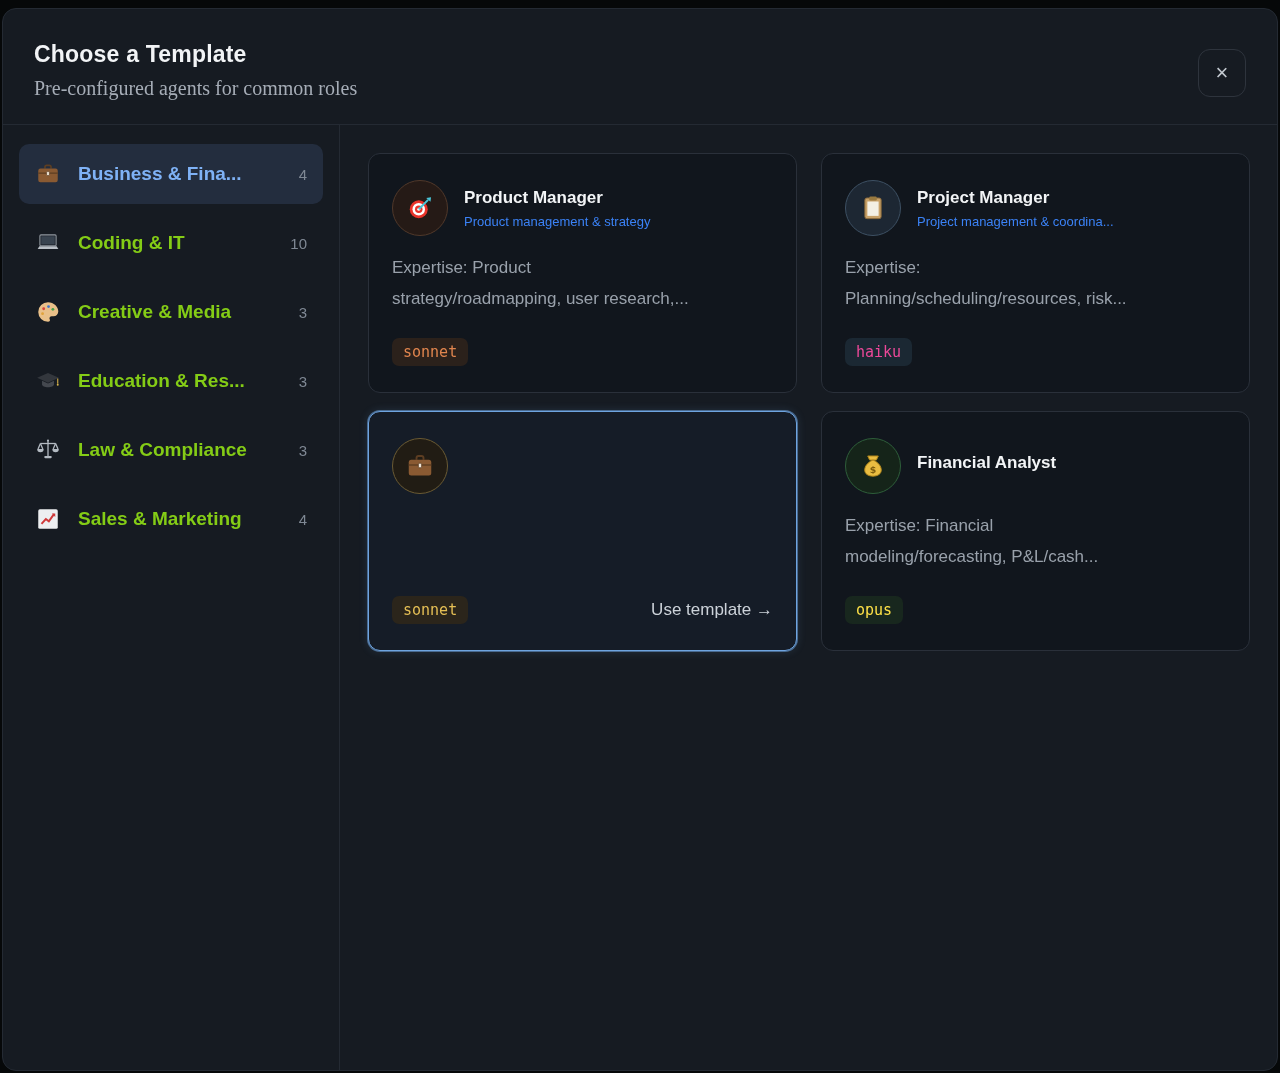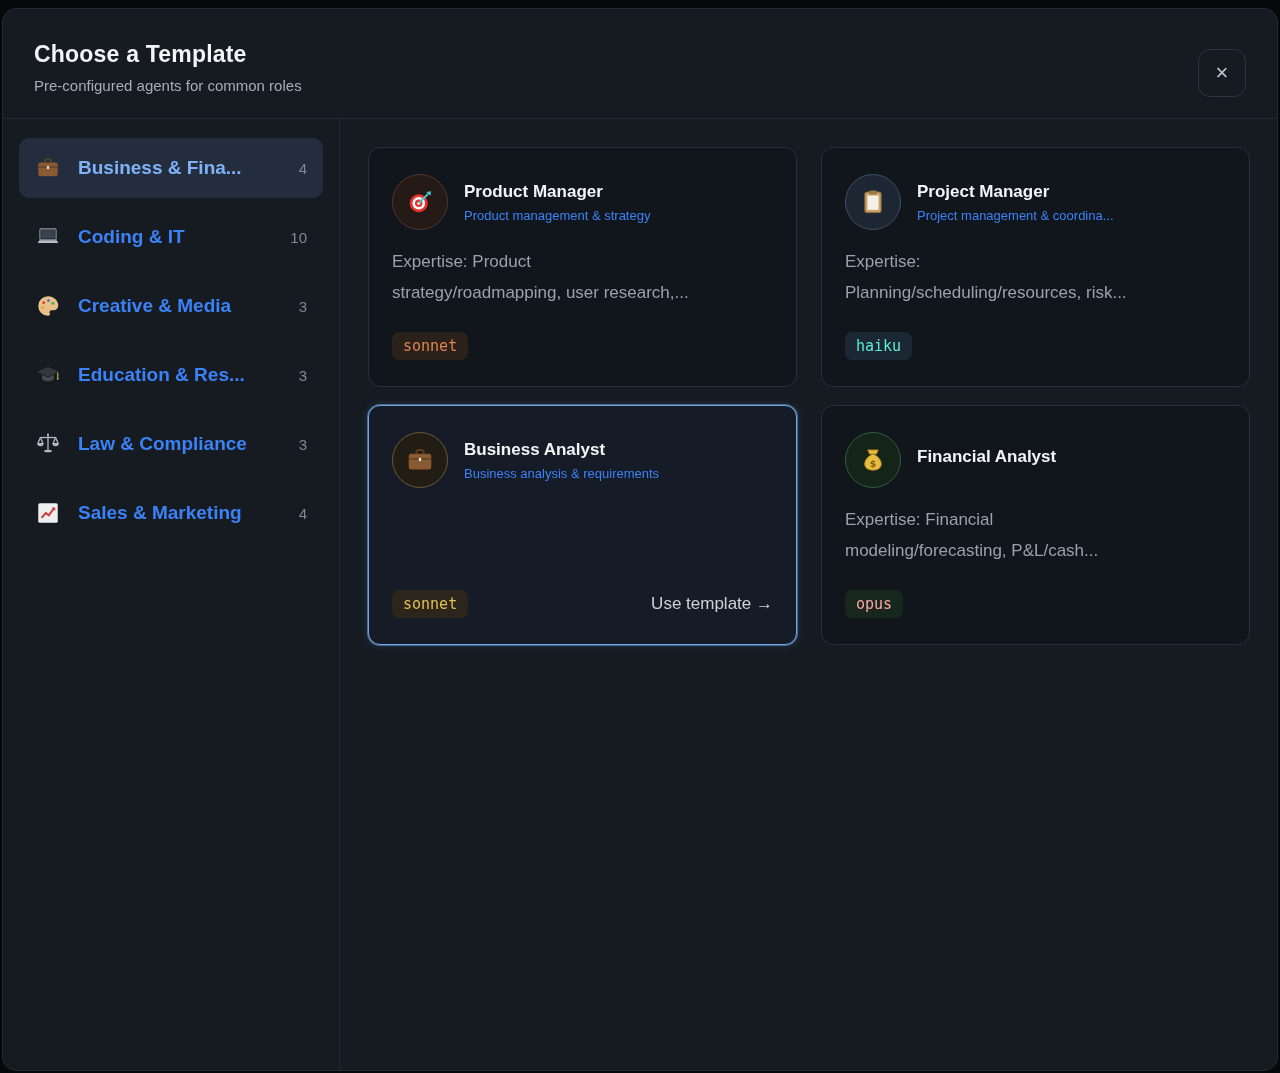--- a/index.html
+++ b/index.html
@@ -22,22 +22,23 @@
     position:relative;
     padding: 32px 32px 24px 31px;
     border-bottom: 1px solid var(--panel-border, #242a33);
     flex: 0 0 auto;
   }
   .modal-title {
     font-size: 23px; font-weight: bold; letter-spacing: .2px;
     color: var(--title, #f2f4f6);
   }
   .modal-subtitle {
-    margin-top: 9px; font-size: 15px;
+    margin-top: 9px; font-size: 20px;
     color: var(--text-secondary, #a6adb7);
+    font-family: Liberation Serif, serif;
   }
   .close-btn {
     position:absolute; right:31px; top:40px;
     width:48px; height:48px;
     border:1px solid #2e343d; border-radius:12px;
     background:transparent;
     display:flex; align-items:center; justify-content:center;
     color:#c3c9d0; font-size:22px; line-height:1;
     cursor:pointer;
   }
@@ -52,21 +53,21 @@
     height:60px; border-radius:10px;
     display:flex; align-items:center; gap:17px;
     padding:16px 16px; margin-bottom:9px;
     cursor:pointer;
   }
   .side-item.selected { background: var(--sidebar-selected-bg, #232d3e); }
   .side-icon { width:26px; height:26px; flex:0 0 26px; display:flex; }
   .side-icon svg { width:100%; height:100%; }
   .side-label {
     flex:1; font-size:19px; font-weight:600;
-    color:#3b82f6; white-space:nowrap; overflow:hidden;
+    color:#84cc16; white-space:nowrap; overflow:hidden;
   }
   .side-item.selected .side-label { color: var(--accent-blue, #7fb2f6); }
   .side-count { font-size:15px; color: var(--count, #7f8894); }
   
   .content {
     flex:1; padding:28px 27px 28px 28px;
     display:grid; grid-template-columns:1fr 1fr;
     gap:18px 24px; align-content:start; grid-auto-rows:240px;
     overflow:auto;
   }
@@ -246,38 +247,34 @@
               </svg>
             </span>
           <div class="card-titles">
             <div class="card-title">Project Manager</div>
             <div class="card-subtitle">Project management &amp; coordina...</div>
           </div>
         </div>
         <div class="card-body">Expertise:
 Planning/scheduling/resources, risk...</div>
         <div class="card-footer">
-          <span class="badge" style="color: #5eead4; background: rgb(27, 40, 51);">haiku</span>
+          <span class="badge" style="color: #ec4899; background: rgb(27, 40, 51);">haiku</span>
         </div>
       </div>
 
       <div class="card selected">
         <div class="card-head">
           <span class="card-icon" style="background: rgb(33, 28, 20); border-color: rgb(106, 90, 51);">
               <svg viewBox="0 0 24 24">
                 <path d="M9.2 7V5.6A1.6 1.6 0 0 1 10.8 4h2.4a1.6 1.6 0 0 1 1.6 1.6V7" fill="none" stroke="#5d3e22" stroke-width="1.5"></path>
                 <rect x="3" y="7" width="18" height="12.5" rx="2" fill="#8a5a32"></rect>
                 <path d="M3 11.2h18" stroke="#5d3e22" stroke-width="1.1"></path>
                 <rect x="10.7" y="9.8" width="2.6" height="3.6" rx="0.5" fill="#f0e6d8" stroke="#5d3e22" stroke-width="0.6"></rect>
               </svg>
             </span>
-          <div class="card-titles">
-            <div class="card-title">Business Analyst</div>
-            <div class="card-subtitle">Business analysis &amp; requirements</div>
-          </div>
         </div>
         <div class="card-footer">
           <span class="badge" style="color: rgb(229, 191, 85); background: rgb(43, 37, 27);">sonnet</span>
           <span class="use-template">Use template →</span>
         </div>
       </div>
 
       <div class="card">
         <div class="card-head">
           <span class="card-icon" style="background: rgb(21, 36, 25); border-color: rgb(46, 94, 58);">
@@ -287,19 +284,19 @@
                 <text x="12" y="17.4" text-anchor="middle" font-size="7.5" font-weight="bold" fill="#7c5c0e" font-family="DejaVu Sans, sans-serif">$</text>
               </svg>
             </span>
           <div class="card-titles">
             <div class="card-title">Financial Analyst</div>
           </div>
         </div>
         <div class="card-body">Expertise: Financial
 modeling/forecasting, P&amp;L/cash...</div>
         <div class="card-footer">
-          <span class="badge" style="color: #fca5a5; background: rgb(24, 39, 30);">opus</span>
+          <span class="badge" style="color: #fde047; background: rgb(24, 39, 30);">opus</span>
         </div>
       </div>
 
     </div>
   </div>
 </div>
 
 </body></html>

